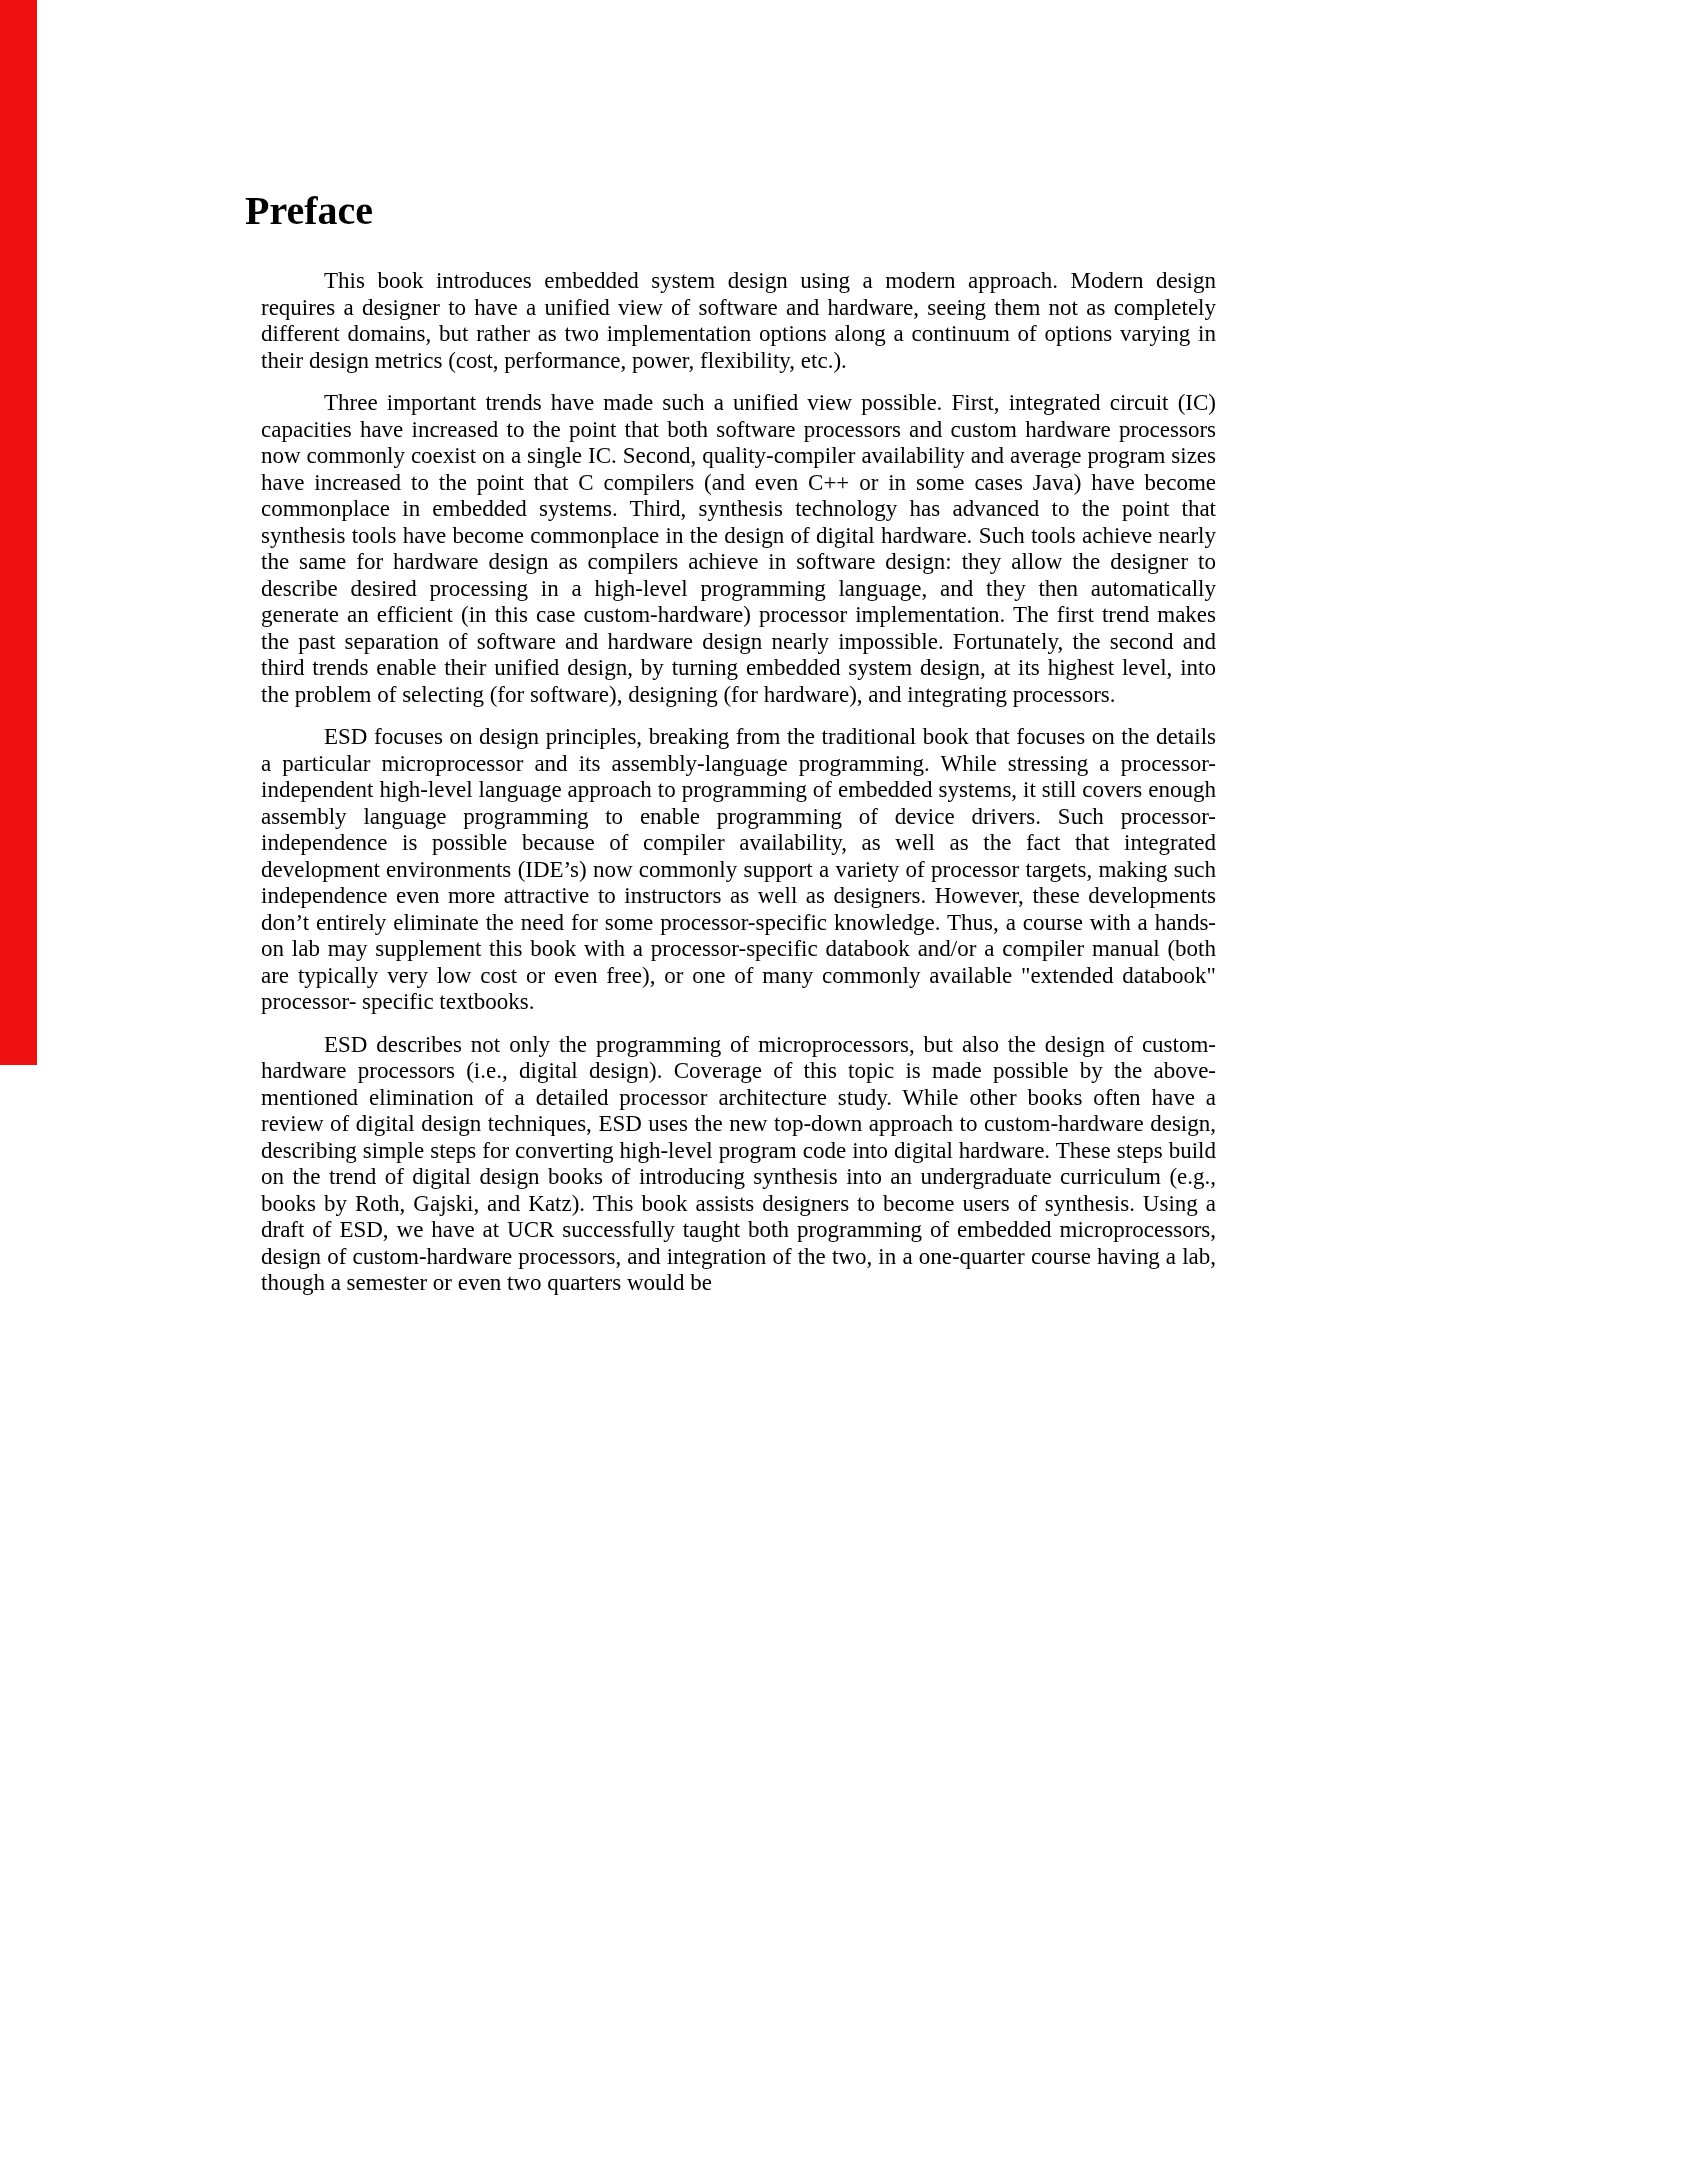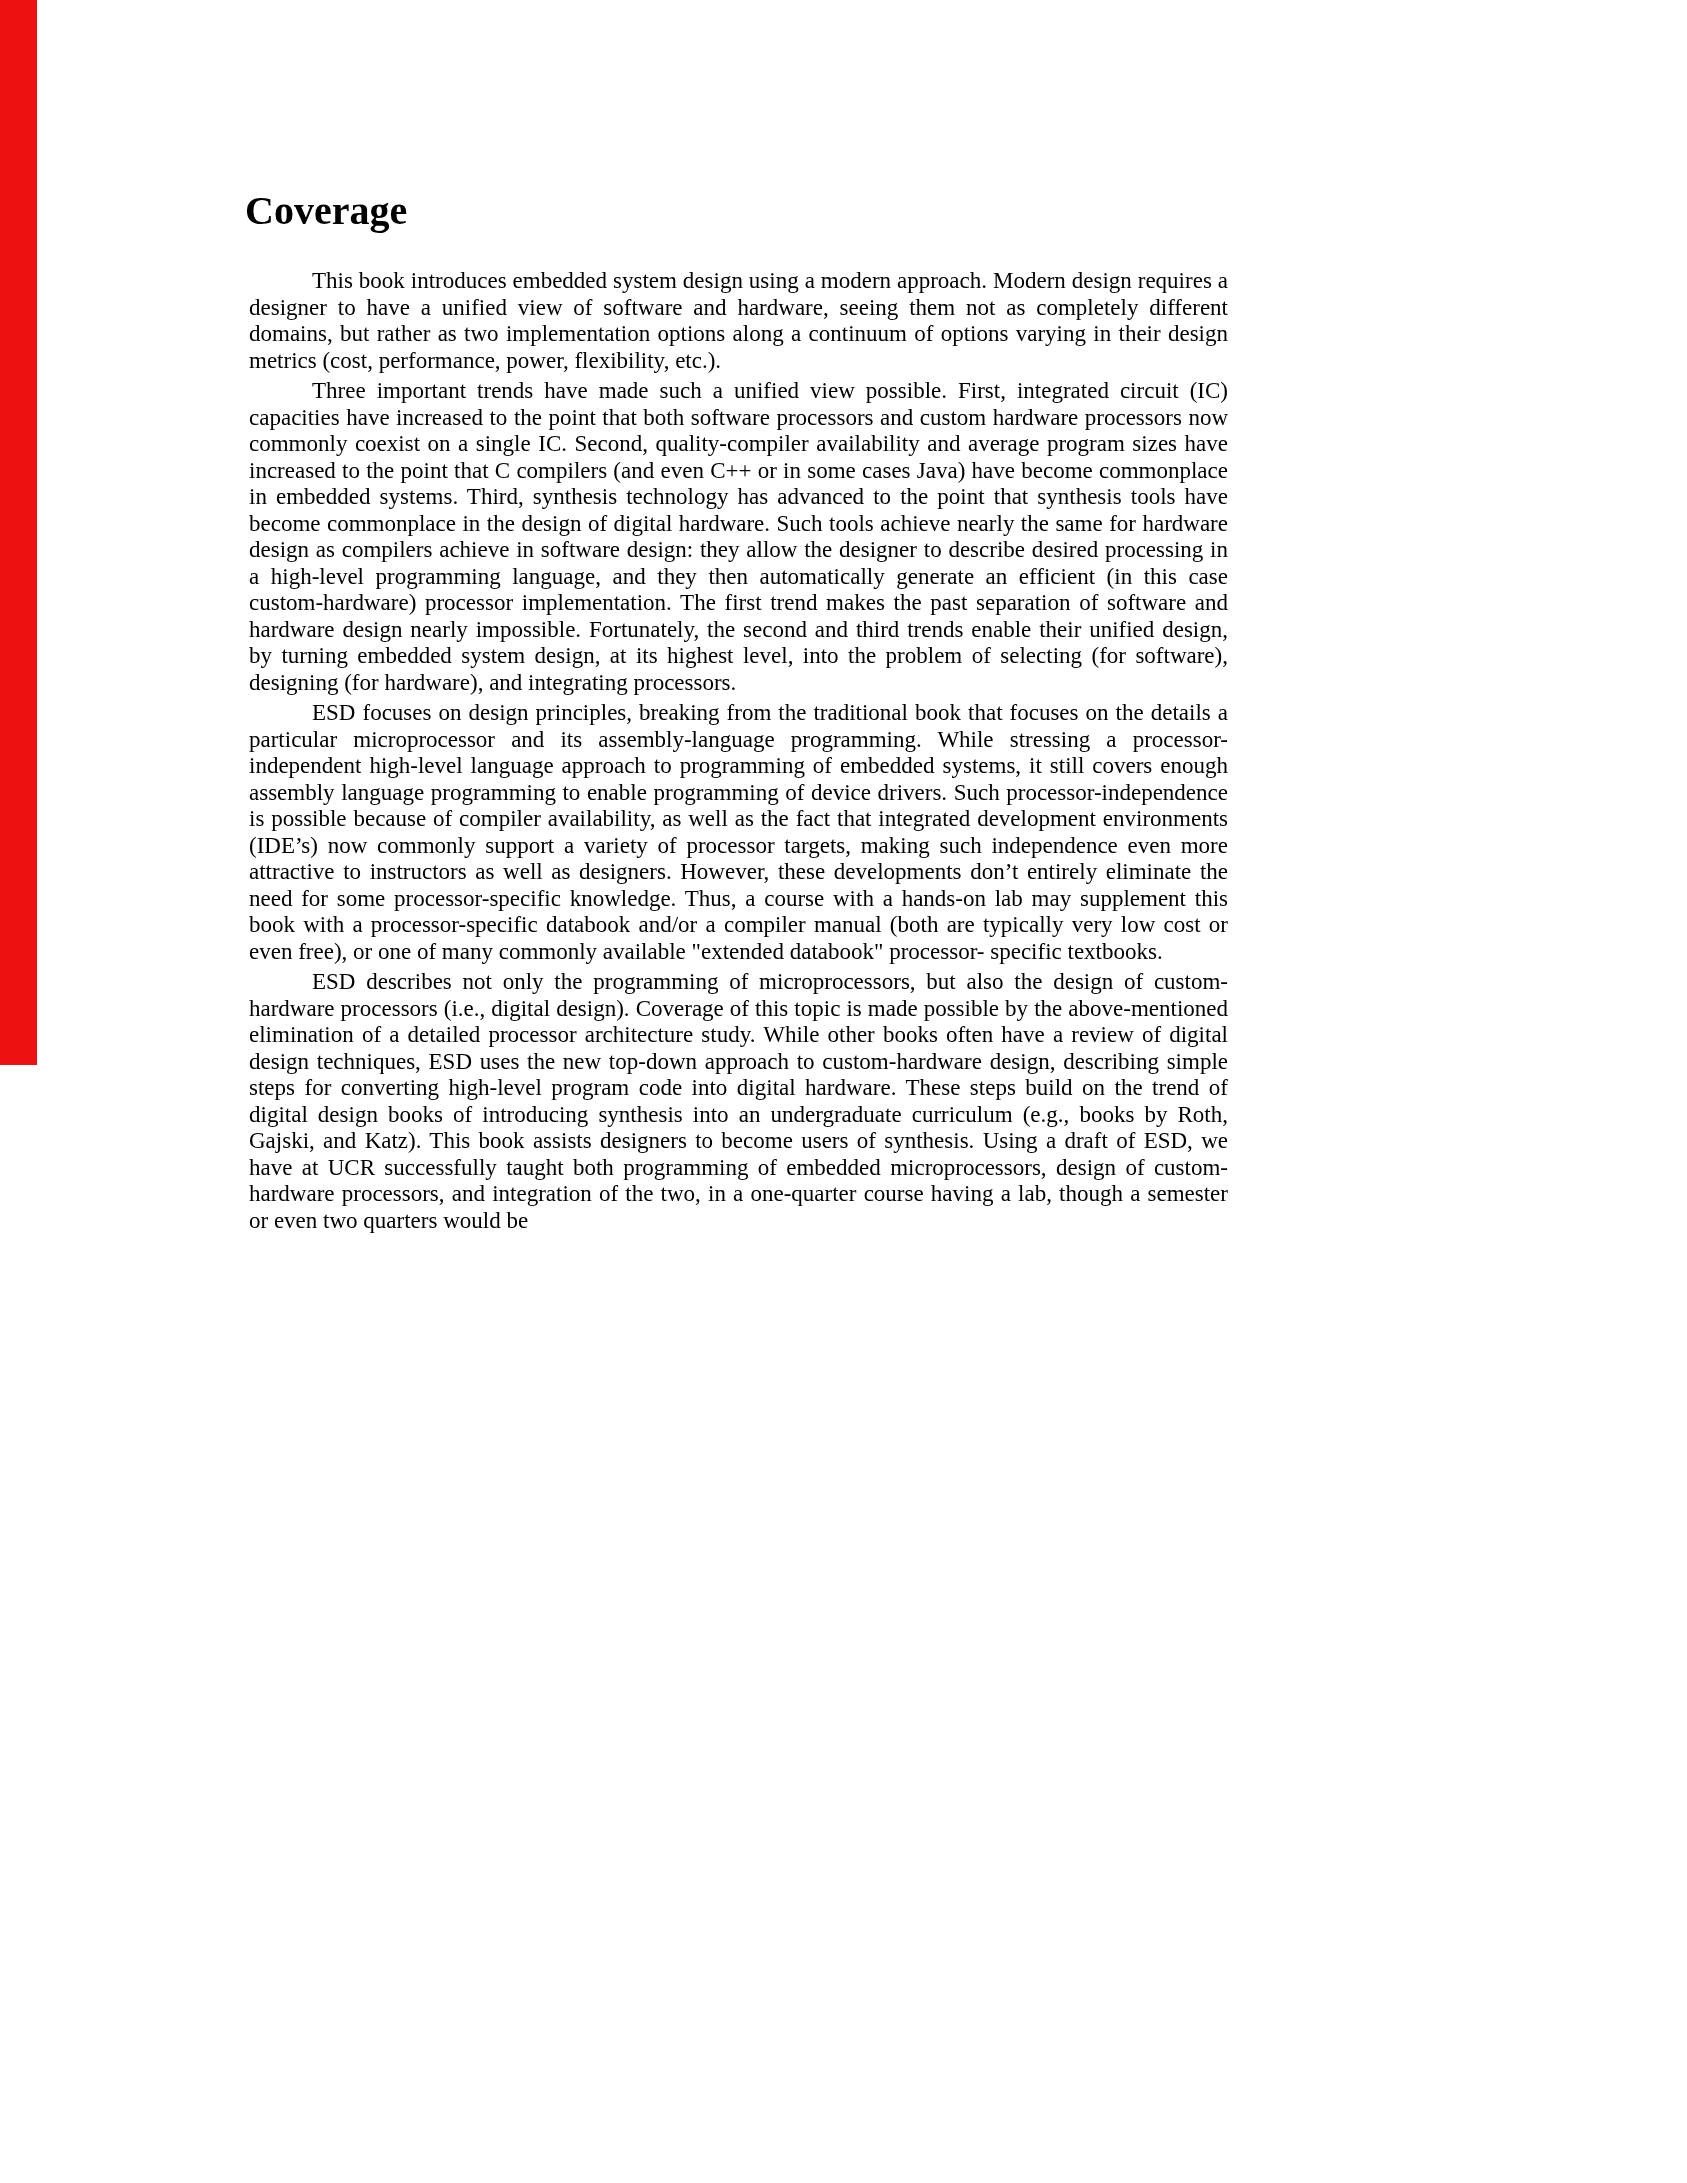--- a/index.html
+++ b/index.html
@@ -32,31 +32,31 @@
     font-size: 40px;
     font-weight: bold;
     margin: 0 0 34px 0;
     letter-spacing: 0px;
   }
   .body-text p {
     font-size: 23px;
     line-height: 26.5px;
     text-align: justify;
     text-indent: 63px;
-    margin: 4px;
+    margin: 16px;
     padding: 0;
   }
 </style>
 </head>
 <body>
 
 <div class="red-bar" style="background: rgb(238, 17, 17);"></div>
 
 <div class="page-content">
-  <h1 class="page-title">Coverage</h1>
+  <h1 class="page-title">Preface</h1>
 
   <div class="body-text">
     <p>This book introduces embedded system design using a modern approach. Modern design requires a designer to have a unified view of software and hardware, seeing them not as completely different domains, but rather as two implementation options along a continuum of options varying in their design metrics (cost, performance, power, flexibility, etc.).</p>
     <p>Three important trends have made such a unified view possible. First, integrated circuit (IC) capacities have increased to the point that both software processors and custom hardware processors now commonly coexist on a single IC. Second, quality-compiler availability and average program sizes have increased to the point that C compilers (and even C++ or in some cases Java) have become commonplace in embedded systems. Third, synthesis technology has advanced to the point that synthesis tools have become commonplace in the design of digital hardware. Such tools achieve nearly the same for hardware design as compilers achieve in software design: they allow the designer to describe desired processing in a high-level programming language, and they then automatically generate an efficient (in this case custom-hardware) processor implementation.  The first trend makes the past separation of software and hardware design nearly impossible. Fortunately, the second and third trends enable their unified design, by turning embedded system design, at its highest level, into the problem of selecting (for software), designing (for hardware), and integrating processors.</p>
     <p>ESD focuses on design principles, breaking from the traditional book that focuses on the details a particular microprocessor and its assembly-language programming. While stressing a processor-independent high-level language approach to programming of embedded systems, it still covers enough assembly language programming to enable programming of device drivers. Such processor-independence is possible because of compiler availability, as well as the fact that integrated development environments (IDE’s) now commonly support a variety of processor targets, making such independence even more attractive to instructors as well as designers. However, these developments don’t entirely eliminate the need for some processor-specific knowledge. Thus, a course with a hands-on lab may supplement this book with a processor-specific databook and/or a compiler manual (both are typically very low cost or even free), or one of many commonly available "extended databook" processor- specific textbooks.</p>
     <p>ESD describes not only the programming of microprocessors, but also the design of custom-hardware processors (i.e., digital design). Coverage of this topic is made possible by the above-mentioned elimination of a detailed processor architecture study. While other books often have a review of digital design techniques, ESD uses the new top-down approach to custom-hardware design, describing simple steps for converting high-level program code into digital hardware. These steps build on the trend of digital design books of introducing synthesis into an undergraduate curriculum (e.g., books by Roth, Gajski, and Katz). This book assists designers to become users of synthesis.  Using a draft of ESD, we have at UCR successfully taught both programming of embedded microprocessors, design of custom-hardware processors, and integration of the two, in a one-quarter course having a lab, though a semester or even two quarters would be</p>
   </div>
 </div>
 
 

